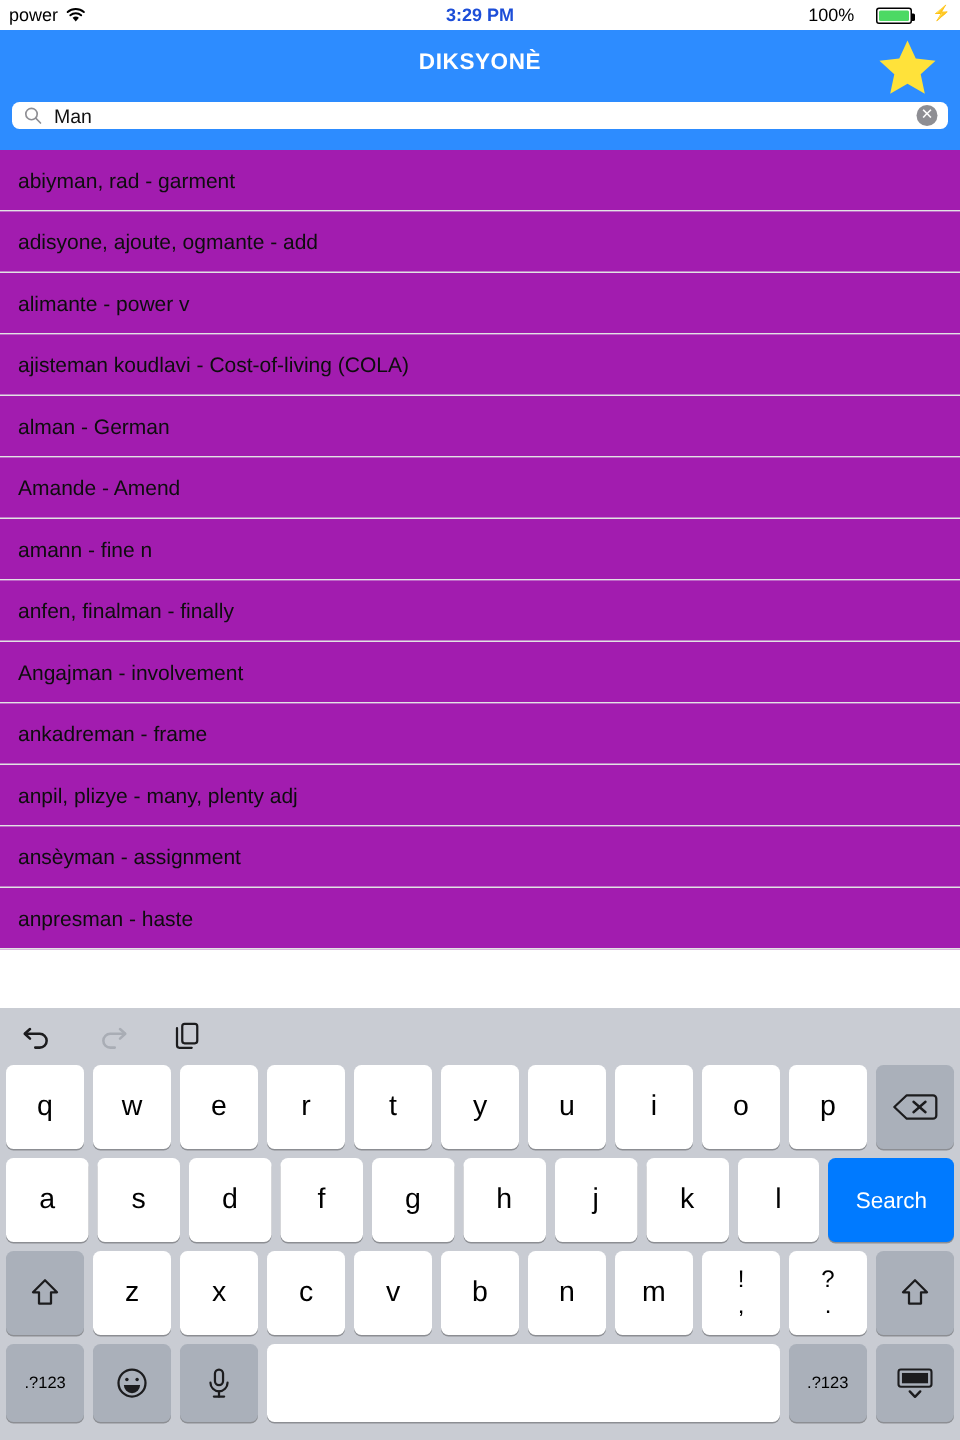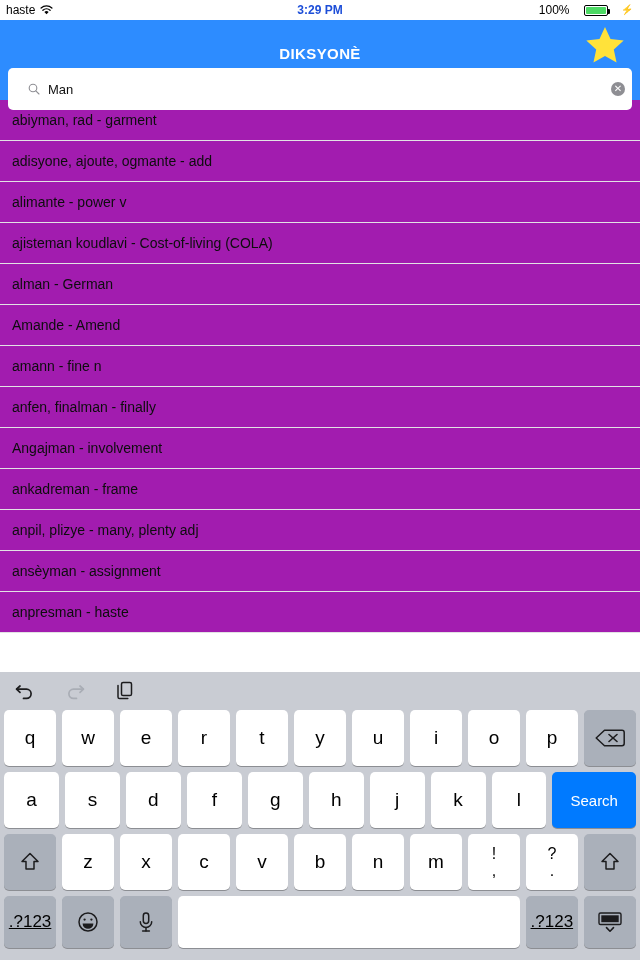--- a/index.html
+++ b/index.html
@@ -41,44 +41,44 @@
   .battery-fill {
     position: absolute; left: 1px; top: 1px; bottom: 1px;
     width: calc(100% - 2px); background: #4CD964; border-radius: 1px;
   }
   .bolt { font-size: 10px; line-height: 1; }
 
   
   .nav-bar {
     height: 42px; width: 100%;
     background: #2D8CFF;
-    display: flex; align-items: flex-end; justify-content: center;
+    display: flex; align-items: center; justify-content: center;
     position: relative;
   }
   .nav-title {
     color: #ffffff; font-size: 15px; font-weight: bold;
     letter-spacing: 0.4px;
   }
   .star-btn {
     position: absolute; right: 8px; top: 0px;
     width: 54px; height: 52px;
     display: flex; align-items: center; justify-content: center;
   }
 
   
   .search-bar {
     background: #2D8CFF;
     padding: 6px 8px 6px 8px;
     height: 38px;
   }
   .search-field {
     background: #ffffff; border-radius: 5px;
-    height: 42px; width: 100%;
+    height: 18px; width: 100%;
     display: flex; align-items: center;
-    padding: 0 8px 0 20px;
+    padding: 0 8px 0 8px;
     position: relative;
   }
   .mag {
     width: 12px; height: 12px; flex: none;
     margin-right: 8px;
   }
   .search-text { font-size: 13px; color: #111; }
   .clear-btn {
     position: absolute; right: 7px; top: 50%;
     transform: translateY(-50%);
@@ -130,39 +130,39 @@
     background: #ffffff; border-radius: 5px;
     box-shadow: 0 1px 0 rgba(0,0,0,0.30);
     display: flex; align-items: center; justify-content: center;
     font-size: 19px; color: #000; flex: 1;
     user-select: none;
   }
   .key.dark { background: #aab0ba; box-shadow: 0 1px 0 rgba(0,0,0,0.30); }
   .key.blue { background: #007AFF; color: #fff; font-size: 15px; }
   .key.wide-1-5 { flex: 1.52; }
   .key.space { flex: 6.55; }
-  .key.sm { font-size: 17px; text-decoration: underline; }
+  .key.sm { font-size: 11px; }
 
   .key-dual {
     display: flex; flex-direction: column; align-items: center;
     justify-content: center; line-height: 1.0; gap: 1px;
   }
   .key-dual .top { font-size: 16px; }
   .key-dual .bot { font-size: 16px; }
 
   .row-last { height: 52px; }
 
   svg { display: block; }
 </style>
 </head>
 <body>
 
 <div class="status-bar">
   <div class="status-left">
-    <span>haste</span>
+    <span>power</span>
     <span>
       <svg width="13" height="10" viewBox="0 0 13 10">
         <path d="M6.5 9.3 L4.4 6.9 a3.2 3.2 0 0 1 4.2 0 Z" fill="#000"></path>
         <path d="M2.9 5.2 a5.4 5.4 0 0 1 7.2 0" stroke="#000" stroke-width="1.3" fill="none" stroke-linecap="round"></path>
         <path d="M1.1 3.0 a8.2 8.2 0 0 1 10.8 0" stroke="#000" stroke-width="1.3" fill="none" stroke-linecap="round"></path>
       </svg>
     </span>
   </div>
   <div class="status-center">3:29 PM</div>
   <div class="status-right">

